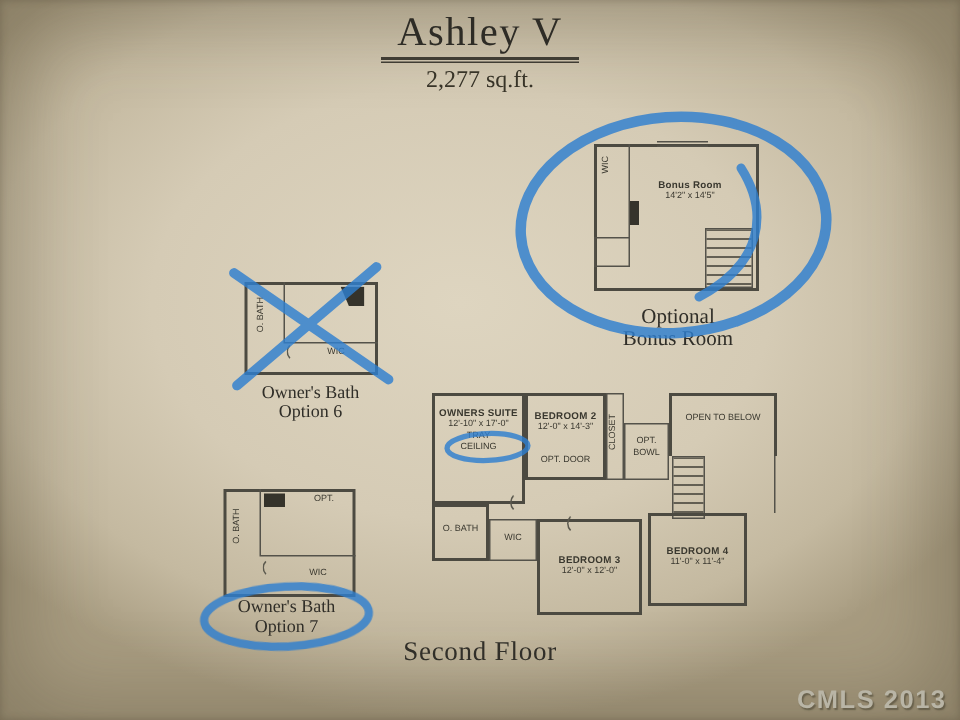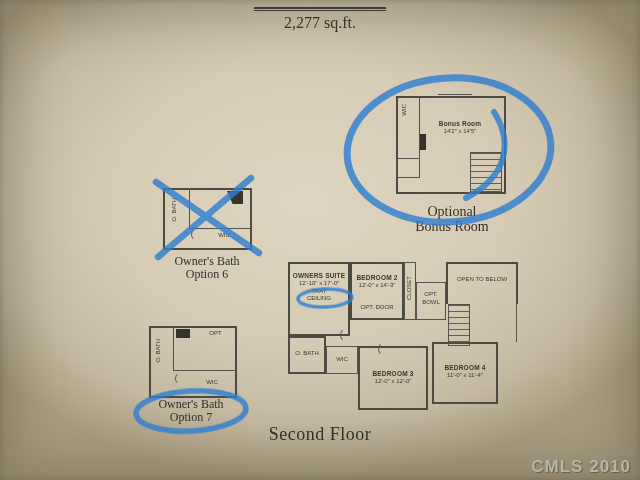--- a/index.html
+++ b/index.html
@@ -31,20 +31,21 @@
   .floor-label{position:absolute;top:424px;left:0;width:640px;text-align:center;font-size:18px;color:#312f29;letter-spacing:.5px;}
   .watermark{position:absolute;right:9px;bottom:3px;font-family:"Liberation Sans",sans-serif;font-weight:bold;font-size:17px;letter-spacing:1px;color:#b9b5a6;text-shadow:1px 1px 1px rgba(72,66,50,.6);}
   .overlay{position:absolute;left:0;top:0;z-index:9;pointer-events:none;}
 </style>
 </head>
 <body>
 
 <div class="page">
 
   <div class="title-block">
+    <h1 class="plan-title">Ashley V</h1>
     <div class="double-rule"></div>
     <div class="sqft">2,277 sq.ft.</div>
   </div>
 
   <div class="plan" style="left:388px;top:90px;width:128px;height:112px;">
     <div class="wall2" style="left:8px;top:6px;width:110px;height:98px;"></div>
     <div class="wall-r" style="left:8px;top:6px;width:24px;height:62px;"></div>
     <span class="lbl vert t6" style="left:13px;top:14px;">WIC</span>
     <div class="wall" style="left:8px;top:68px;width:24px;height:20px;"></div>
     <div class="lbl" style="left:30px;top:30px;width:84px;">
@@ -136,21 +137,21 @@
     <div class="lbl" style="left:150px;top:106px;width:66px;">
       <div class="rn">BEDROOM 4</div>
       <div class="dm">11'-0" x 11'-4"</div>
     </div>
 
     <div class="arc" style="left:58px;top:70px;width:14px;height:14px;"></div>
     <div class="arc" style="left:96px;top:84px;width:14px;height:14px;"></div>
   </div>
 
   <div class="floor-label">Second Floor</div>
-  <div class="watermark">CMLS 2010</div>
+  <div class="watermark">CMLS 2013</div>
 
   <svg class="overlay" width="640" height="480" viewBox="0 0 640 480">
     <g fill="none" stroke="#2f7fd0" stroke-linecap="round" opacity="0.82">
       <ellipse cx="449" cy="150" rx="102" ry="72" stroke-width="7" transform="rotate(-4 449 150)"></ellipse>
       <path d="M 494 112 C 513 142 508 176 466 198" stroke-width="6"></path>
       <path d="M 156 182 L 259 253" stroke-width="6.5"></path>
       <path d="M 251 178 L 158 257" stroke-width="6.5"></path>
       <ellipse cx="191" cy="411" rx="55" ry="20" stroke-width="5.5" transform="rotate(-3 191 411)"></ellipse>
       <ellipse cx="325" cy="298" rx="27" ry="9" stroke-width="3.5" transform="rotate(-2 325 298)"></ellipse>
     </g>

